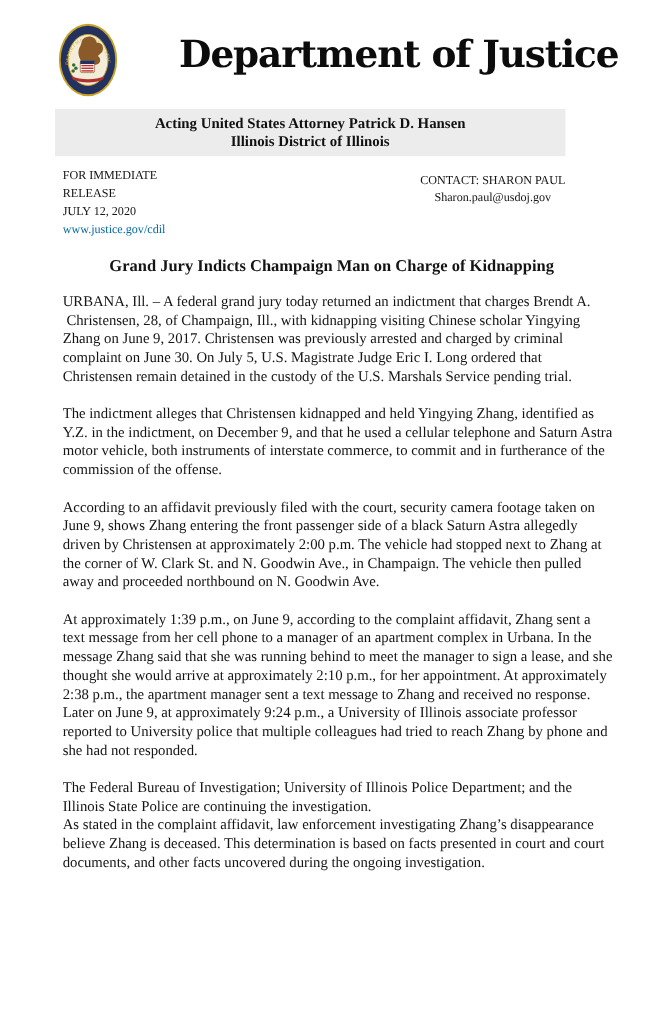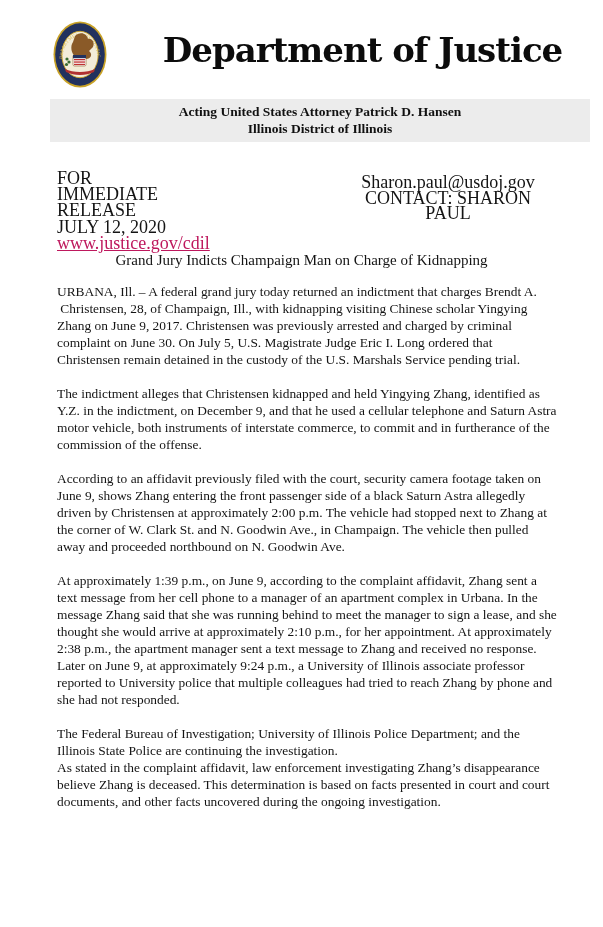--- a/index.html
+++ b/index.html
@@ -9,30 +9,30 @@
   }
   
   .header{position:relative;height:99px;}
   .seal{position:absolute;left:53px;top:21px;width:54px;height:67px;}
   .masthead{
     position:absolute;left:150px;right:28px;top:30px;text-align:center;
     font-family:"DejaVu Serif","Liberation Serif",serif;font-weight:bold;
     font-size:34px;letter-spacing:-1px;color:#0c0c0c;white-space:nowrap;
   }
   .banner{
-    margin-left:50px;width:540px;background:#ececec;text-align:center;
+    margin-left:50px;width:464px;background:#ececec;text-align:center;
     font-weight:bold;font-size:13.5px;line-height:17px;padding:4px 0 5px;color:#111;
   }
   
-  .release-row{position:relative;margin:28px 0 0 57px;height:66px;font-size:18px;line-height:16.2px;}
+  .release-row{position:relative;margin:10px 0 0 57px;height:66px;font-size:11px;line-height:16.2px;}
   .release-left{width:132px;}
-  .release-link{color:#be185d;text-decoration:underline;cursor:pointer;}
+  .release-link{color:#0369a1;cursor:pointer;}
   .contact-block{position:absolute;left:298px;top:5px;width:186px;text-align:center;line-height:15.5px;}
   
-  .headline{margin:16px 40px 0;text-align:center;font-weight:normal;font-size:15px;}
+  .headline{margin:16px 40px 0;text-align:center;font-weight:bold;font-size:15px;}
   
   .body-text{margin:14px 28px 0 57px;width:518px;font-size:13.4px;line-height:17px;}
   .body-text p{margin:0 16px 17px 0;white-space:pre-wrap;}
 </style>
 </head>
 <body>
 
 <div class="page">
 
   <div class="header">
@@ -70,22 +70,22 @@
     <div>Illinois District of Illinois</div>
   </div>
 
   <div class="release-row">
     <div class="release-left">
       <div>FOR IMMEDIATE RELEASE</div>
       <div>JULY 12, 2020</div>
       <a class="release-link">www.justice.gov/cdil</a>
     </div>
     <div class="contact-block">
+      <div>CONTACT: SHARON PAUL</div>
       <div>Sharon.paul@usdoj.gov</div>
-      <div>CONTACT: SHARON PAUL</div>
     </div>
   </div>
 
   <div class="headline">Grand Jury Indicts Champaign Man on Charge of Kidnapping</div>
 
   <div class="body-text">
     <p>URBANA, Ill. – A federal grand jury today returned an indictment that charges Brendt A.
  Christensen, 28, of Champaign, Ill., with kidnapping visiting Chinese scholar Yingying Zhang on June 9, 2017. Christensen was previously arrested and charged by criminal complaint on June 30. On July 5, U.S. Magistrate Judge Eric I. Long ordered that Christensen remain detained in the custody of the U.S. Marshals Service pending trial.</p>
     <p>The indictment alleges that Christensen kidnapped and held Yingying Zhang, identified as Y.Z. in the indictment, on December 9, and that he used a cellular telephone and Saturn Astra motor vehicle, both instruments of interstate commerce, to commit and in furtherance of the commission of the offense.</p>
     <p>According to an affidavit previously filed with the court, security camera footage taken on June 9, shows Zhang entering the front passenger side of a black Saturn Astra allegedly driven by Christensen at approximately 2:00 p.m. The vehicle had stopped next to Zhang at the corner of W. Clark St. and N. Goodwin Ave., in Champaign. The vehicle then pulled away and proceeded northbound on N. Goodwin Ave.</p>

